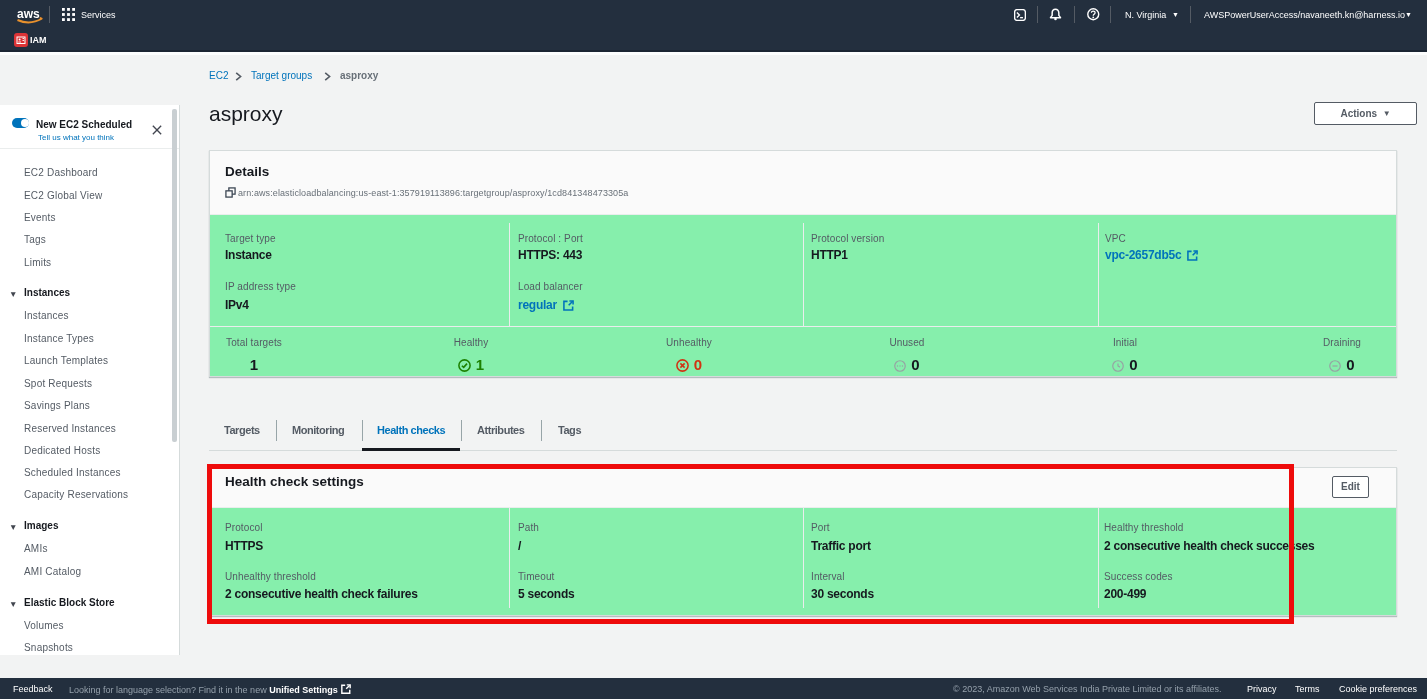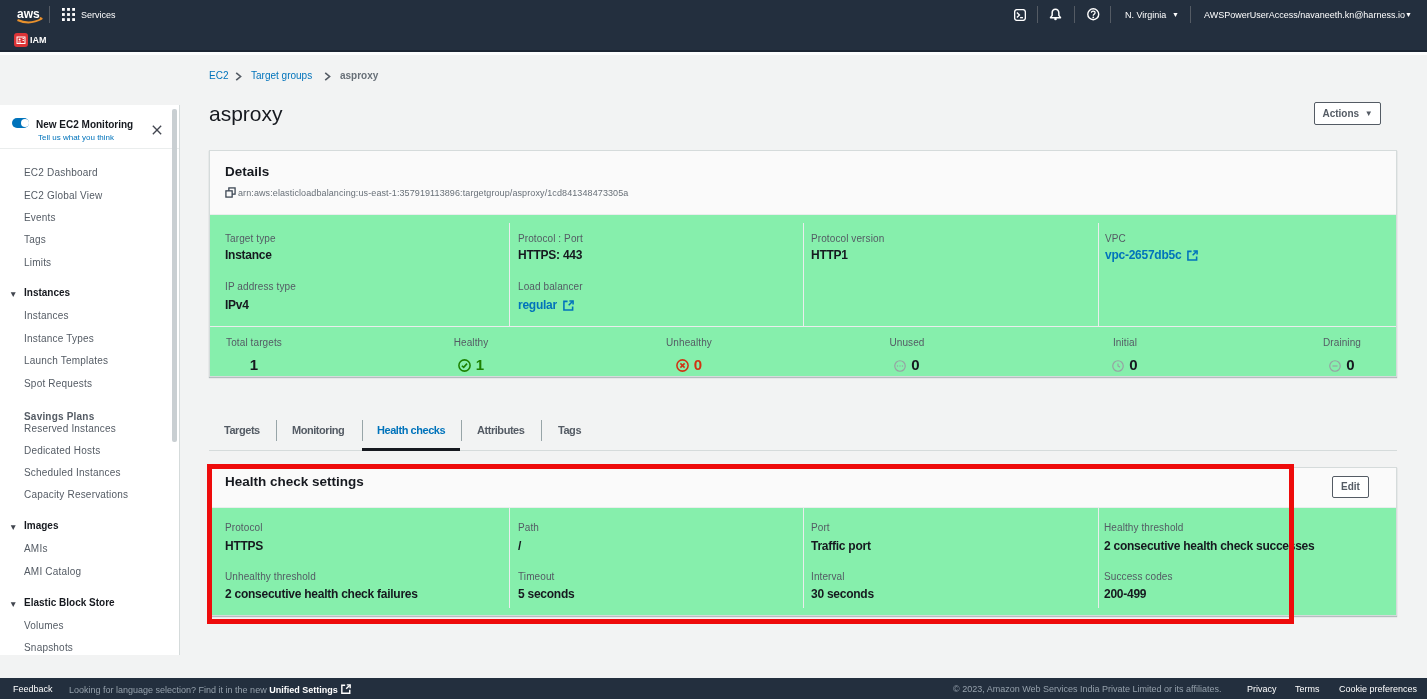--- a/index.html
+++ b/index.html
@@ -103,41 +103,41 @@
     </svg>
   </div>
   <div class="abs navtxt" style="left:30px;top:6px;font-weight:bold;">IAM</div>
 </div>
 <div id="topstrip"></div>
 
 <div id="sidebar">
   <div class="abs" style="left:12px;top:12.5px;width:17px;height:10.5px;background:#0073bb;border-radius:6px;">
     <div class="abs" style="left:8.5px;top:1.25px;width:8px;height:8px;background:#ffffff;border-radius:50%;"></div>
   </div>
-  <div class="abs" style="left:36px;top:14px;font-weight:bold;font-size:10px;color:#16191f;">New EC2 Monitoring</div>
+  <div class="abs" style="left:36px;top:14px;font-weight:bold;font-size:10px;color:#16191f;">New EC2 Scheduled</div>
   <div class="abs" style="left:38px;top:28px;font-size:8px;color:#0073bb;">Tell us what you think</div>
   <svg class="abs" style="left:152px;top:20px;" width="10" height="10" viewBox="0 0 12 12">
     <line x1="1" y1="1" x2="11" y2="11" stroke="#424650" stroke-width="1.6"></line>
     <line x1="11" y1="1" x2="1" y2="11" stroke="#424650" stroke-width="1.6"></line>
   </svg>
   <div class="abs" style="left:0;top:43px;width:179px;height:1px;background:#eaeded;"></div>
 
   <div class="item" style="top:62px;">EC2 Dashboard</div>
   <div class="item" style="top:84.5px;">EC2 Global View</div>
   <div class="item" style="top:107px;">Events</div>
   <div class="item" style="top:129px;">Tags</div>
   <div class="item" style="top:151.5px;">Limits</div>
 
   <div class="tri" style="top:184px;">▼</div>
   <div class="hdr" style="top:182px;">Instances</div>
   <div class="item" style="top:205px;">Instances</div>
   <div class="item" style="top:227.5px;">Instance Types</div>
   <div class="item" style="top:250px;">Launch Templates</div>
   <div class="item" style="top:272.5px;">Spot Requests</div>
-  <div class="item" style="top:306px;font-weight:bold;">Savings Plans</div>
+  <div class="item" style="top:295px;">Savings Plans</div>
   <div class="item" style="top:317.5px;">Reserved Instances</div>
   <div class="item" style="top:339.5px;">Dedicated Hosts</div>
   <div class="item" style="top:362px;">Scheduled Instances</div>
   <div class="item" style="top:384px;">Capacity Reservations</div>
 
   <div class="tri" style="top:417px;">▼</div>
   <div class="hdr" style="top:415px;">Images</div>
   <div class="item" style="top:438px;">AMIs</div>
   <div class="item" style="top:460.5px;">AMI Catalog</div>
 
@@ -153,21 +153,21 @@
 <svg class="abs" style="left:235px;top:71.5px;" width="7" height="9" viewBox="0 0 7 9">
     <path d="M1.2 0.8 L5.6 4.5 L1.2 8.2" stroke="#545b64" stroke-width="1.6" fill="none"></path>
   </svg>
 <div class="abs" style="left:251px;top:70px;font-size:10px;color:#0073bb;">Target groups</div>
 <svg class="abs" style="left:324px;top:71.5px;" width="7" height="9" viewBox="0 0 7 9">
     <path d="M1.2 0.8 L5.6 4.5 L1.2 8.2" stroke="#545b64" stroke-width="1.6" fill="none"></path>
   </svg>
 <div class="abs" style="left:340px;top:70px;font-size:10px;font-weight:bold;color:#687078;">asproxy</div>
 
 <div class="abs" style="left:209px;top:102px;font-size:21px;color:#16191f;">asproxy</div>
-<div class="btn" style="left:1314px;top:102px;width:67px;height:23px;line-height:21px;">Actions&nbsp;&nbsp;<span style="font-size:8px;position:relative;top:-1px;">▼</span></div>
+<div class="btn" style="left:1314px;top:102px;width:103px;height:23px;line-height:21px;">Actions&nbsp;&nbsp;<span style="font-size:8px;position:relative;top:-1px;">▼</span></div>
 
 <div class="card" style="left:209px;top:150px;width:1188px;height:227px;">
   <div class="cardhead" style="height:64px;"></div>
   <div class="abs" style="left:15px;top:13px;font-size:13.5px;font-weight:bold;">Details</div>
   <svg class="abs" style="left:15px;top:36px;" width="11" height="11" viewBox="0 0 12 12">
     <rect x="4.2" y="1" width="6.8" height="6.8" stroke="#3a4552" stroke-width="1.4" fill="none"></rect>
     <rect x="1" y="4.2" width="6.8" height="6.8" stroke="#3a4552" stroke-width="1.4" fill="#fafafa"></rect>
   </svg>
   <div class="abs" style="left:28px;top:37px;font-size:9px;letter-spacing:0.1px;color:#687078;white-space:nowrap;">arn:aws:elasticloadbalancing:us-east-1:357919113896:targetgroup/asproxy/1cd841348473305a</div>
 

